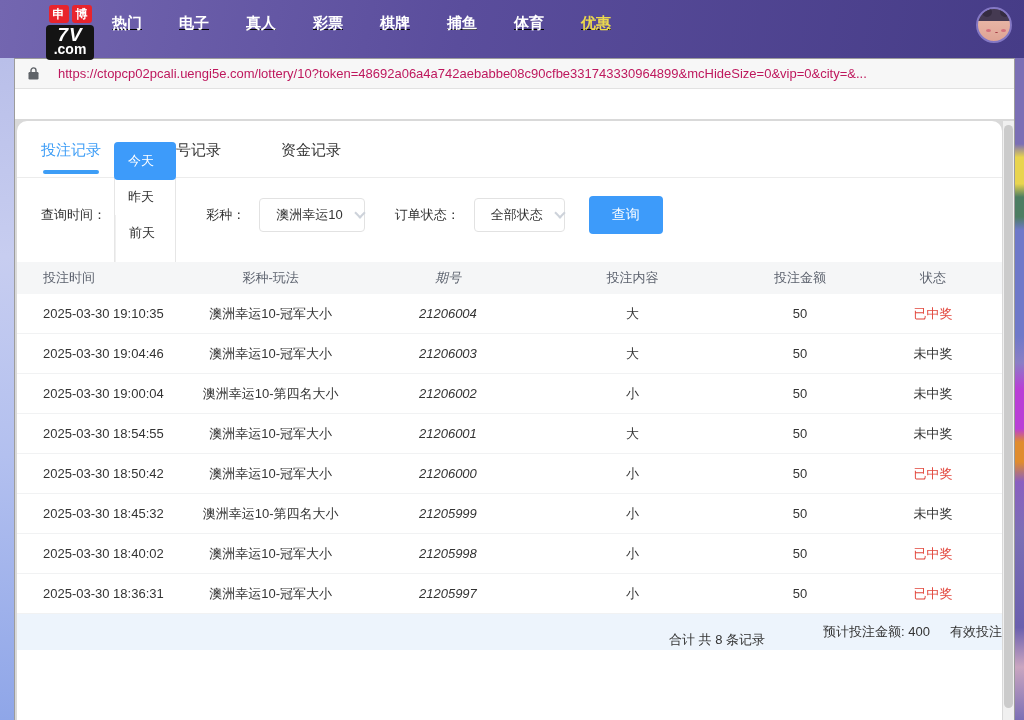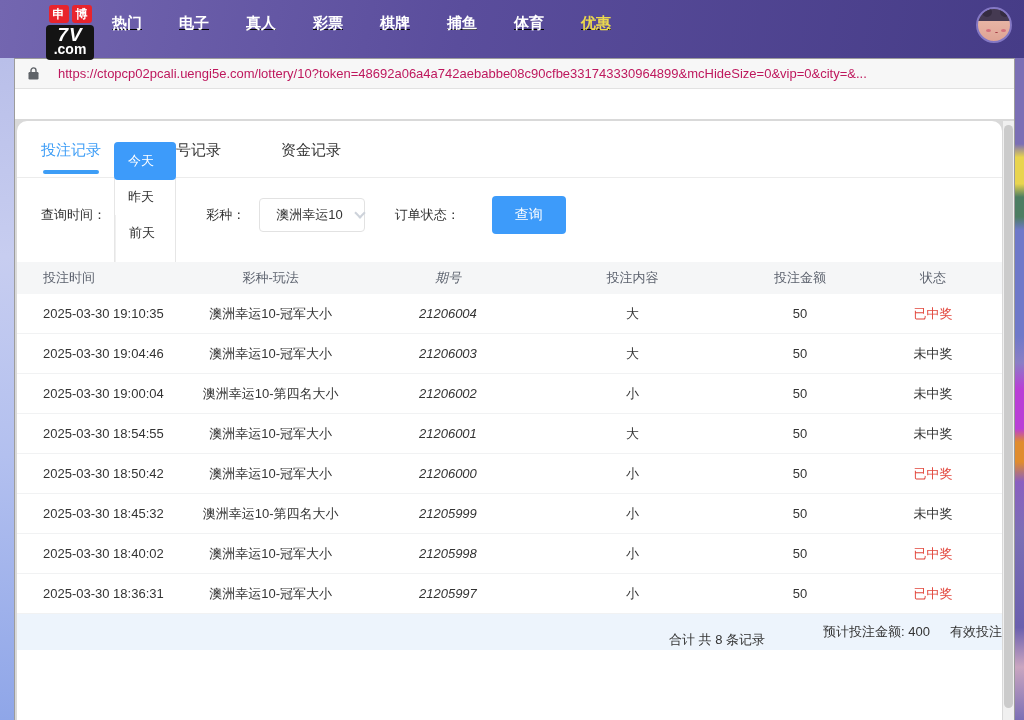--- a/index.html
+++ b/index.html
@@ -178,20 +178,24 @@
           <span class="topt">昨天</span>
           <span class="topt">前天</span>
           <span class="topt">近7天</span>
         </div>
         <span class="flabel ml30">彩种：</span>
         <div class="select">
           <span>澳洲幸运10</span>
           <span class="chev"></span>
         </div>
         <span class="flabel ml30">订单状态：</span>
+        <div class="select">
+          <span>全部状态</span>
+          <span class="chev"></span>
+        </div>
         <button class="query-btn">查询</button>
       </div>
 
       <div class="thead">
         <span class="cell c-time">投注时间</span>
         <span class="cell c-game">彩种-玩法</span>
         <span class="cell c-issue">期号</span>
         <span class="cell c-content">投注内容</span>
         <span class="cell c-amount">投注金额</span>
         <span class="cell c-status">状态</span>

